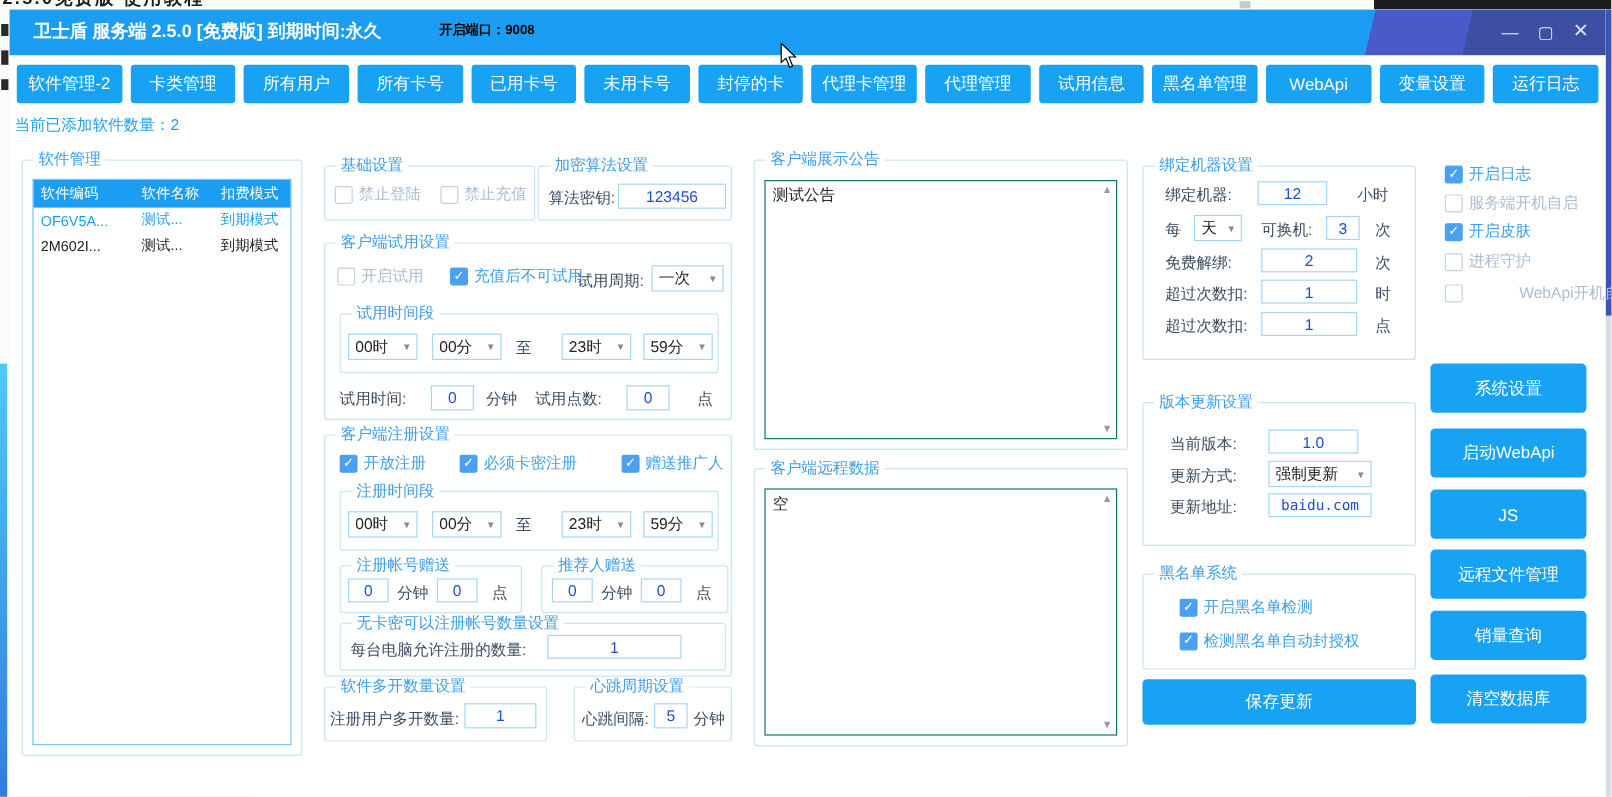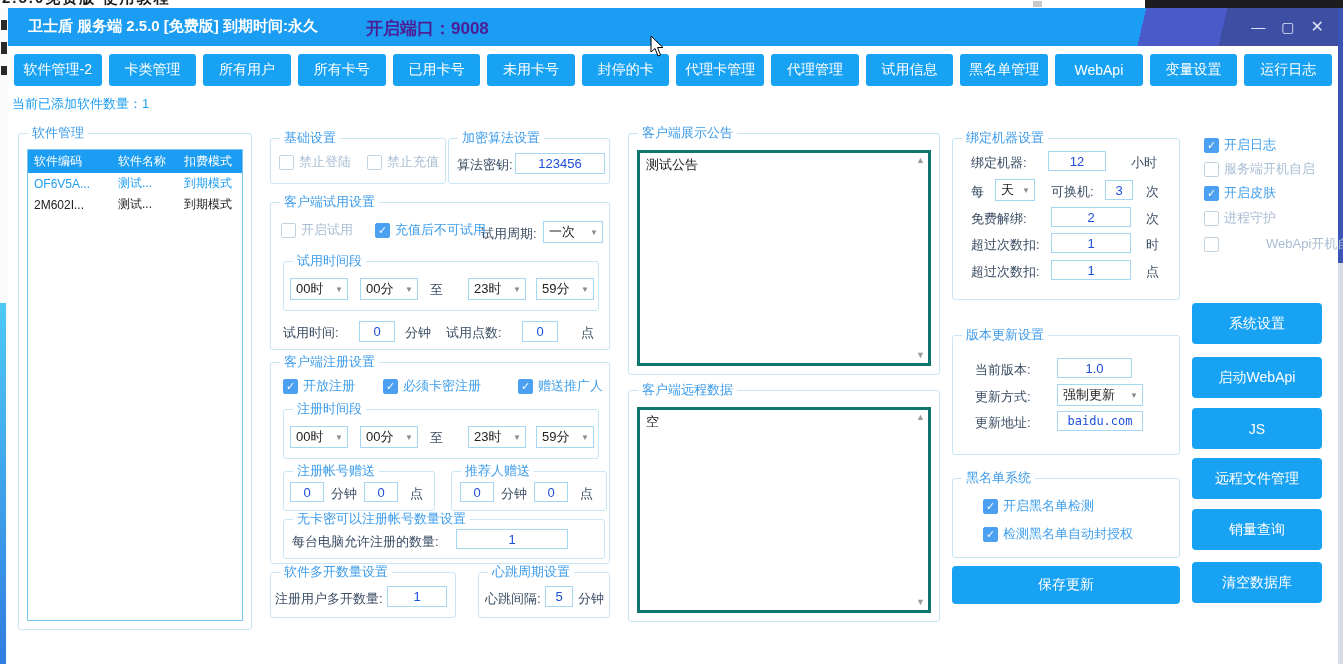--- a/index.html
+++ b/index.html
@@ -21,21 +21,21 @@
   .bg-right .top { position:absolute; left:0; top:0; width:5px; height:255px; background:#3b55b5; }
   .bg-bottom { position:absolute; left:8px; top:657px; width:1330px; height:7px; background:#dbe5ee; }
 
   
   #win { position:absolute; left:8px; top:8px; width:1330px; height:656px; background:#ffffff; }
 
   .titlebar { position:absolute; left:0; top:0; width:1330px; height:38px; background:#1b9df3; overflow:hidden; }
   .titlebar .deco { position:absolute; right:0; top:0; width:230px; height:38px;
       background:linear-gradient(103deg, rgba(0,0,0,0) 0%, rgba(0,0,0,0) 16%, #4a5ac8 16%, #4a5ac8 50%, #3d4ea3 50%, #3d4ea3 100%); }
   .titlebar .ttl { position:absolute; left:20px; top:9px; color:#ffffff; font-size:15px; font-weight:bold; white-space:nowrap; }
-  .titlebar .port { position:absolute; left:358px; top:9px; color:#4c1d95; font-size:17px; font-weight:bold; white-space:nowrap; }
+  .titlebar .port { position:absolute; left:358px; top:9px; color:#000000; font-size:11px; font-weight:bold; white-space:nowrap; }
   .winctl { position:absolute; right:14px; top:0; height:38px; display:flex; align-items:center; gap:16px; }
   .winctl span { color:#dfe3f5; font-size:14px; line-height:1; cursor:default; }
 
   .tabbar { position:absolute; left:6px; top:46px; width:1318px; height:32px; display:flex; gap:7px; }
   .tab { flex:1; background:#18a2f4; border-radius:3px; color:#ffffff; font-size:14px; display:flex; align-items:center; justify-content:center; white-space:nowrap; }
 
   .statusline { position:absolute; left:4px; top:87px; font-size:13px; color:#1e9ff2; }
 
   .grp { position:absolute; border:1px solid #c9e6f8; border-radius:3px; background:#fff; }
   .gt { position:absolute; top:-8px; left:9px; background:#fff; padding:0 4px; font-size:13px; color:#3e9cea; white-space:nowrap; line-height:14px; }
@@ -56,21 +56,21 @@
   .cb .lbl { color:#a9bdd3; }
   .cb.on .lbl { color:#3f9fed; }
 
   .inp { position:absolute; height:21px; border:1px solid #a5d6f2; background:#fff; font-size:13px; color:#1d4ed8; display:flex; align-items:center; justify-content:center; }
   .dd { position:absolute; height:22px; border:1px solid #a5d6f2; background:#fff; font-size:13px; color:#222; display:flex; align-items:center; }
   .dd .txt { flex:1; padding-left:5px; white-space:nowrap; overflow:hidden; }
   .dd .dda { width:16px; color:#8a8a8a; font-size:8px; text-align:center; flex:none; }
 
   .flabel { position:absolute; font-size:13px; color:#3a4d63; white-space:nowrap; }
 
-  .ta { position:absolute; border:3px solid #0f766e; background:#fff; }
+  .ta { position:absolute; border:1px solid #0f766e; background:#fff; }
   .ta .content { position:absolute; left:6px; top:3px; right:18px; font-size:13px; color:#222; }
   .ta .up { position:absolute; right:3px; top:3px; color:#9a9a9a; font-size:9px; line-height:1; }
   .ta .dn { position:absolute; right:3px; bottom:3px; color:#9a9a9a; font-size:9px; line-height:1; }
 
   .bigbtn { position:absolute; background:#18a2f4; border-radius:4px; color:#fff; font-size:14px; display:flex; align-items:center; justify-content:center; }
 
   #cursor { position:absolute; left:650px; top:36px; width:14px; height:21px; z-index:50; }
 </style>
 </head>
 <body>
@@ -116,21 +116,21 @@
       <div class="tab">封停的卡</div>
       <div class="tab">代理卡管理</div>
       <div class="tab">代理管理</div>
       <div class="tab">试用信息</div>
       <div class="tab">黑名单管理</div>
       <div class="tab">WebApi</div>
       <div class="tab">变量设置</div>
       <div class="tab">运行日志</div>
     </div>
 
-    <div class="statusline">当前已添加软件数量：1</div>
+    <div class="statusline">当前已添加软件数量：2</div>
 
     <div class="grp" style="left:10px; top:125px; width:234px; height:497px;">
       <span class="gt">软件管理</span>
       <div class="lv">
         <div class="lvh">
           <span class="c1">软件编码</span>
           <span class="c2">软件名称</span>
           <span class="c3">扣费模式</span>
         </div>
         <div class="lvr rowblue">

